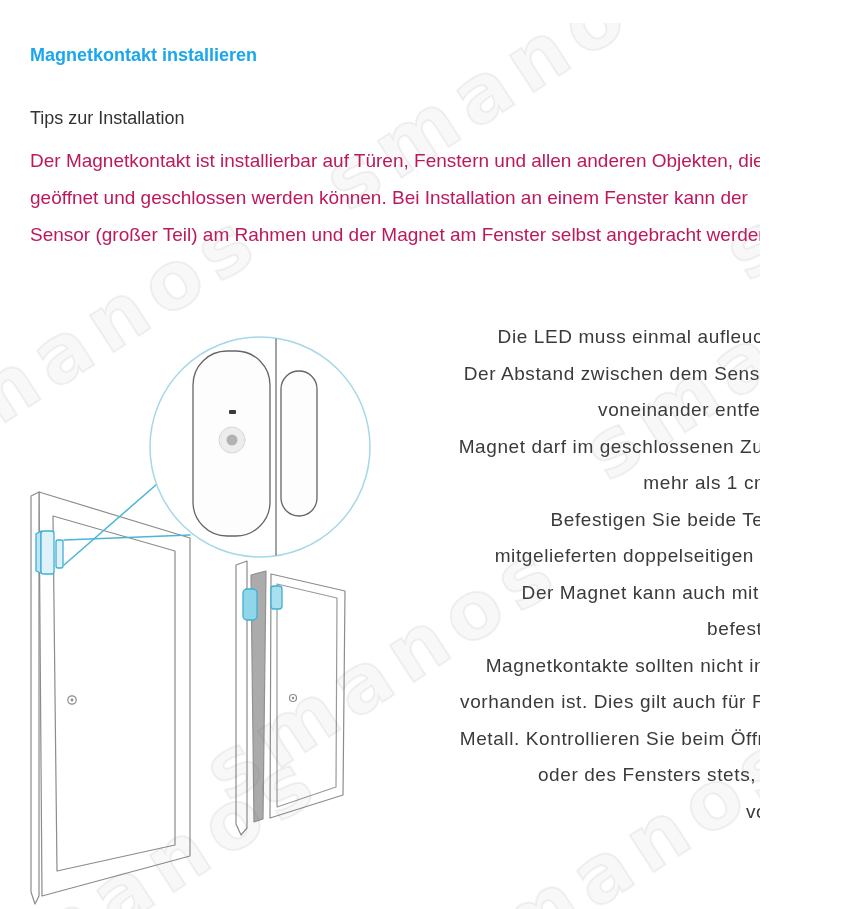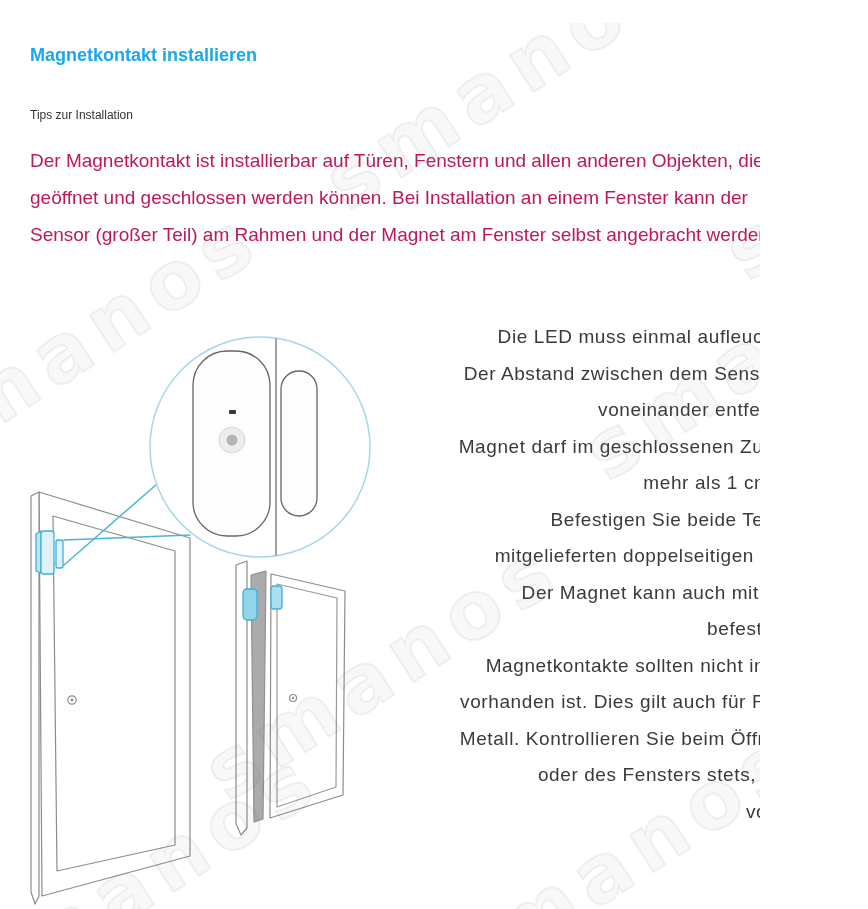--- a/index.html
+++ b/index.html
@@ -13,21 +13,21 @@
     margin-top:23px;
   }
   
   .title{
     position:absolute;left:30px;top:22px;
     font-size:18px;font-weight:600;letter-spacing:0px;
     color:#1aa7ee;z-index:2;
   }
   .subtitle{
     position:absolute;left:30px;top:85px;
-    font-size:12px;color:#333;z-index:2;
+    font-size:18px;color:#333;z-index:2;
   }
   .intro{
     position:absolute;left:30px;top:119px;width:815px;
     font-size:19px;line-height:37px;color:#be185d;z-index:2;
   }
   .instructions{
     position:absolute;left:412px;top:296px;width:450px;
     font-size:19px;line-height:36.5px;letter-spacing:0.6px;color:#3a3a3a;z-index:2;text-align:right;
   }
   .tline{white-space:nowrap;}

